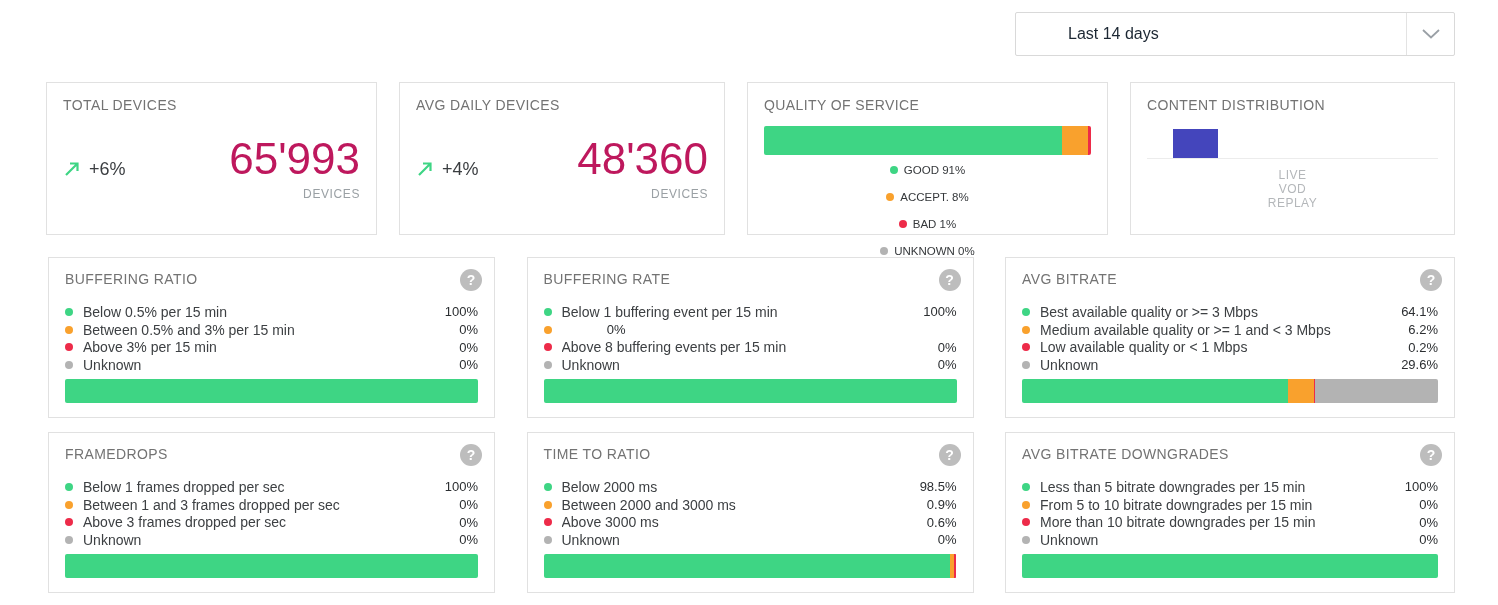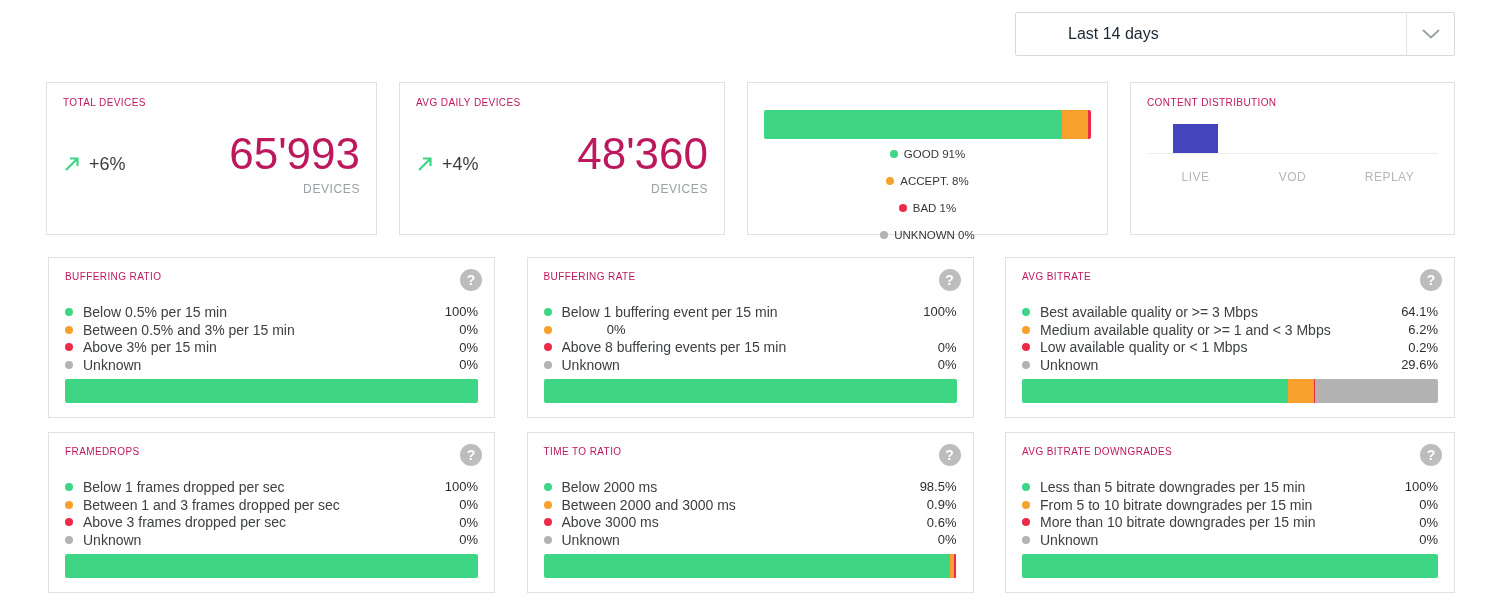--- a/index.html
+++ b/index.html
@@ -18,42 +18,42 @@
   
   .row { position:absolute; display:flex; justify-content:space-between; }
   .row1 { left:46px; top:82px; width:1409px; height:153px; }
   .row2 { left:48px; top:257px; width:1407px; height:161px; }
   .row3 { left:48px; top:432px; width:1407px; height:161px; }
 
   .card { background:#fff; border:1px solid #e1e1e1; position:relative; }
   .row1 .card { height:153px; padding:14px 16px; }
   .row2 .card, .row3 .card { height:161px; padding:13px 16px; }
 
-  .card-title { font-size:10px; letter-spacing:.4px; color:#be185d; }
+  .card-title { font-size:14px; letter-spacing:.4px; color:#737373; }
 
   
   .devices-body { display:flex; justify-content:space-between; align-items:center; margin-top:24px; }
   .trend { display:flex; align-items:center; gap:8px; font-size:18px; color:#3a3d40; }
   .big-number { font-size:44px; font-weight:500; color:#be185d; line-height:1; text-align:right; }
   .unit-label { font-size:12px; letter-spacing:.6px; color:#9aa0a4; text-align:right; margin-top:6px; }
 
   
   .qos-bar { display:flex; height:29px; margin-top:13px; border-radius:2px; overflow:hidden; }
   .qos-bar .seg { height:100%; display:block; }
   .qos-legend { display:flex; gap:15px; margin-top:9px; align-items:center;flex-direction:column; }
   .qos-legend .item { display:flex; align-items:center; gap:6px; font-size:11.5px; color:#35383b; white-space:nowrap; }
   .dot { width:8px; height:8px; border-radius:50%; display:inline-block; flex:none; }
 
   
   .mini-chart { margin-top:15px; }
   .mini-cols { display:flex; }
   .mini-col { flex:1; display:flex; flex-direction:column; align-items:center; justify-content:flex-end; height:30px; }
   .mini-bar { width:45px; }
   .mini-baseline { border-top:1px solid #ececec; }
-  .mini-labels { display:flex; margin-top:16px; }
+  .mini-labels { display:flex; margin-top:9px;flex-direction:column; }
   .mini-labels .lab { flex:1; text-align:center; font-size:12px; letter-spacing:.5px; color:#b4b7ba; }
 
   
   .card-head { display:flex; justify-content:space-between; align-items:flex-start; }
   .help-icon { width:22px; height:22px; border-radius:50%; background:#bdbdbd; color:#fff;
     font-size:14px; font-weight:bold; display:flex; align-items:center; justify-content:center;
     cursor:pointer; margin-top:-2px; margin-right:-4px; }
   .legend { margin-top:12px; }
   .legend-row { display:flex; align-items:center; height:17.7px; }
   .legend-row .dot { margin-right:10px; }
@@ -111,20 +111,21 @@
           <span>+4%</span>
         </span>
         <span>
           <div class="big-number">48'360</div>
           <div class="unit-label">DEVICES</div>
         </span>
       </div>
     </div>
 
     <div class="card" style="width:361px">
+      <div class="card-title">QUALITY OF SERVICE</div>
       <div class="qos-bar">
         <span class="seg" style="width: 91%; background-color: rgb(62, 213, 132);"></span>
         <span class="seg" style="width: 8%; background-color: rgb(249, 161, 45);"></span>
         <span class="seg" style="width: 1%; background-color: rgb(237, 43, 73);"></span>
       </div>
       <div class="qos-legend">
         <span class="item">
           <span class="dot" style="background-color: rgb(62, 213, 132);"></span>
           <span>GOOD 91%</span>
         </span>

